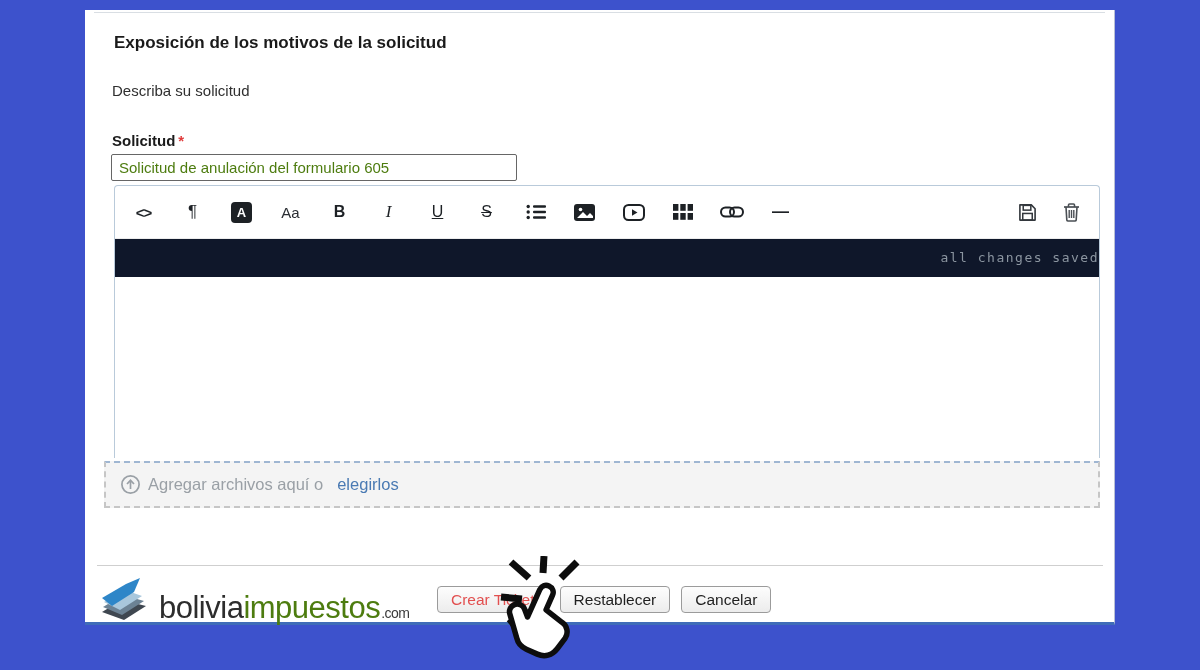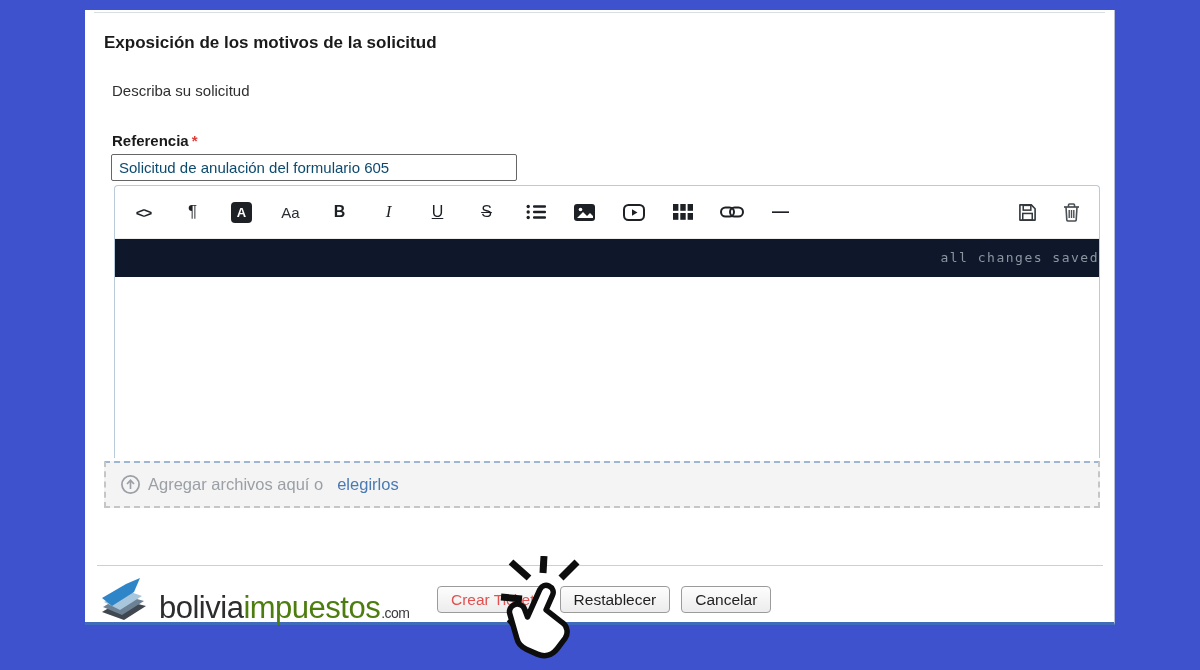--- a/index.html
+++ b/index.html
@@ -15,38 +15,38 @@
     width: 1030px; height: 615px;
     background: #ffffff;
     border-bottom: 3px solid #3f6cb8;
     border-right: 1px solid #b8bfd6;
   }
   .top-rule {
     position: absolute; top: 2px; left: 9px; right: 9px;
     height: 1px; background: #d9dee3;
   }
   .page-title {
-    position: absolute; left: 19px; top: 23px;
+    position: absolute; left: 29px; top: 23px;
     font-size: 17px; font-weight: 700; color: #1a1a1a;
   }
   .page-sub {
     position: absolute; left: 27px; top: 72px;
     font-size: 15px; color: #2f2f2f; text-align: center;
   }
   .ref-label {
     position: absolute; left: 27px; top: 122px;
     font-size: 15px; font-weight: 700; color: #1a1a1a;
   }
   .req { color: #e03c3c; font-weight: 700; margin-left: 3px; }
   .ref-input {
     position: absolute; left: 26px; top: 144px;
     width: 406px; height: 27px;
     border: 1px solid #666; border-radius: 2px;
     font-family: "Liberation Sans", sans-serif;
-    font-size: 15px; color: #0c4a6e; padding: 0 7px;
+    font-size: 15px; color: #4d7c0f; padding: 0 7px;
     background: #fff;
   }
   
   .editor {
     position: absolute; left: 29px; top: 175px;
     width: 986px; height: 273px;
     border: 1px solid #b9cada; border-bottom: 0;
     border-radius: 4px 4px 0 0;
     display: flex; flex-direction: column;
     background: #fff;
@@ -145,21 +145,21 @@
 </head>
 <body>
 
 <div class="page">
   <div class="top-rule"></div>
 
   <h1 class="page-title">Exposición de los motivos de la solicitud</h1>
   <div class="page-sub">Describa su solicitud</div>
 
   <div class="ref-label">
-    <span>Referencia</span><span class="req">*</span>
+    <span>Solicitud</span><span class="req">*</span>
   </div>
   <input class="ref-input" type="text" value="Solicitud de anulación del formulario 605" style="">
 
   <div class="editor">
     <div class="toolbar">
       <button class="tbtn g-code">&lt;&gt;</button>
       <button class="tbtn g-para">¶</button>
       <button class="tbtn">
           <span class="abox">A</span>
         </button>

